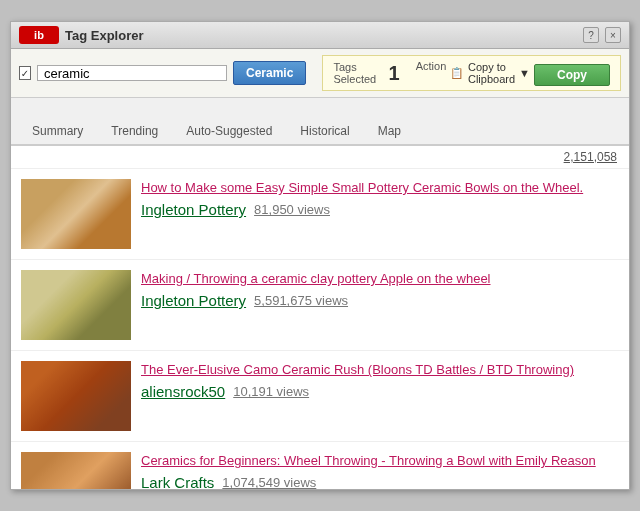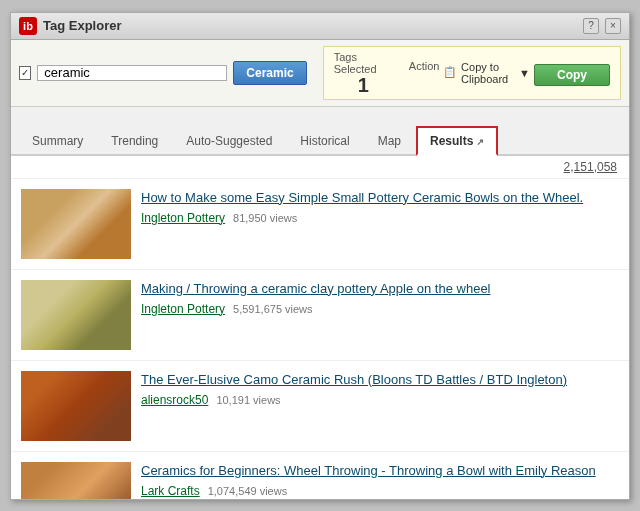--- a/index.html
+++ b/index.html
@@ -26,21 +26,21 @@
       display: flex;
       align-items: center;
       justify-content: space-between;
     }
     .title-bar-left {
       display: flex;
       align-items: center;
       gap: 6px;
     }
     .title-logo {
-      width: 18px;
+      width: 40px;
       height: 18px;
       background: #cc0000;
       border-radius: 3px;
       display: flex;
       align-items: center;
       justify-content: center;
       color: white;
       font-weight: bold;
       font-size: 11px;
     }
@@ -112,21 +112,21 @@
       border: 1px solid #e0d890;
       margin-left: 10px;
       padding: 4px 10px;
       display: flex;
       align-items: center;
       gap: 16px;
       min-width: 220px;
     }
     .tags-selected-section {
       display: flex;
-      flex-direction: column;
+      flex-direction: row;
       align-items: center;
     }
     .tags-selected-label {
       font-size: 11px;
       color: #555;
     }
     .tags-selected-count {
       font-size: 20px;
       font-weight: bold;
       color: #333;
@@ -232,41 +232,42 @@
     .thumb-3 {
       background: linear-gradient(135deg, #c06020 20%, #a04010 50%, #804020 80%);
     }
     .thumb-4 {
       background: linear-gradient(135deg, #c08040 20%, #e0a060 50%, #a06030 80%);
     }
     .result-info {
       flex: 1;
     }
     .result-title {
-      color: #0c4a6e;
+      color: #be185d;
       font-size: 13px;
       text-decoration: underline;
       cursor: pointer;
       line-height: 1.4;
       margin-bottom: 4px;
     }
     .result-meta {
       display: flex;
       gap: 8px;
       align-items: center;
     }
     .result-channel {
       color: #006621;
-      font-size: 12px;
+      font-size: 15px;
       text-decoration: underline;
       cursor: pointer;
     }
     .result-views {
       color: #777;
-      font-size: 11px;
+      font-size: 13px;
+      text-decoration: underline;
     }
   </style>
 </head>
 <body>
 
 <div class="window">
 
   <div class="title-bar">
     <div class="title-bar-left">
       <div class="title-logo">ib</div>
@@ -299,23 +300,20 @@
       </div>
     </div>
   </div>
 
   <div class="tabs">
     <div class="tab">Summary</div>
     <div class="tab">Trending</div>
     <div class="tab">Auto-Suggested</div>
     <div class="tab">Historical</div>
     <div class="tab">Map</div>
-    <div class="tab active">
-      Results<span class="tab-external-icon">↗</span>
-    </div>
   </div>
 
   <div class="result-count">2,151,058</div>
 
   <div class="results-list">
 
     <div class="result-item">
       <div class="result-thumb thumb-1"></div>
       <div class="result-info">
         <div class="result-title">How to Make some Easy Simple Small Pottery Ceramic Bowls on the Wheel.</div>
@@ -333,21 +331,21 @@
         <div class="result-meta">
           <span class="result-channel">Ingleton Pottery</span>
           <span class="result-views">5,591,675 views</span>
         </div>
       </div>
     </div>
 
     <div class="result-item">
       <div class="result-thumb thumb-3"></div>
       <div class="result-info">
-        <div class="result-title">The Ever-Elusive Camo Ceramic Rush (Bloons TD Battles / BTD Ingleton)</div>
+        <div class="result-title">The Ever-Elusive Camo Ceramic Rush (Bloons TD Battles / BTD Throwing)</div>
         <div class="result-meta">
           <span class="result-channel">aliensrock50</span>
           <span class="result-views">10,191 views</span>
         </div>
       </div>
     </div>
 
     <div class="result-item">
       <div class="result-thumb thumb-4"></div>
       <div class="result-info">

